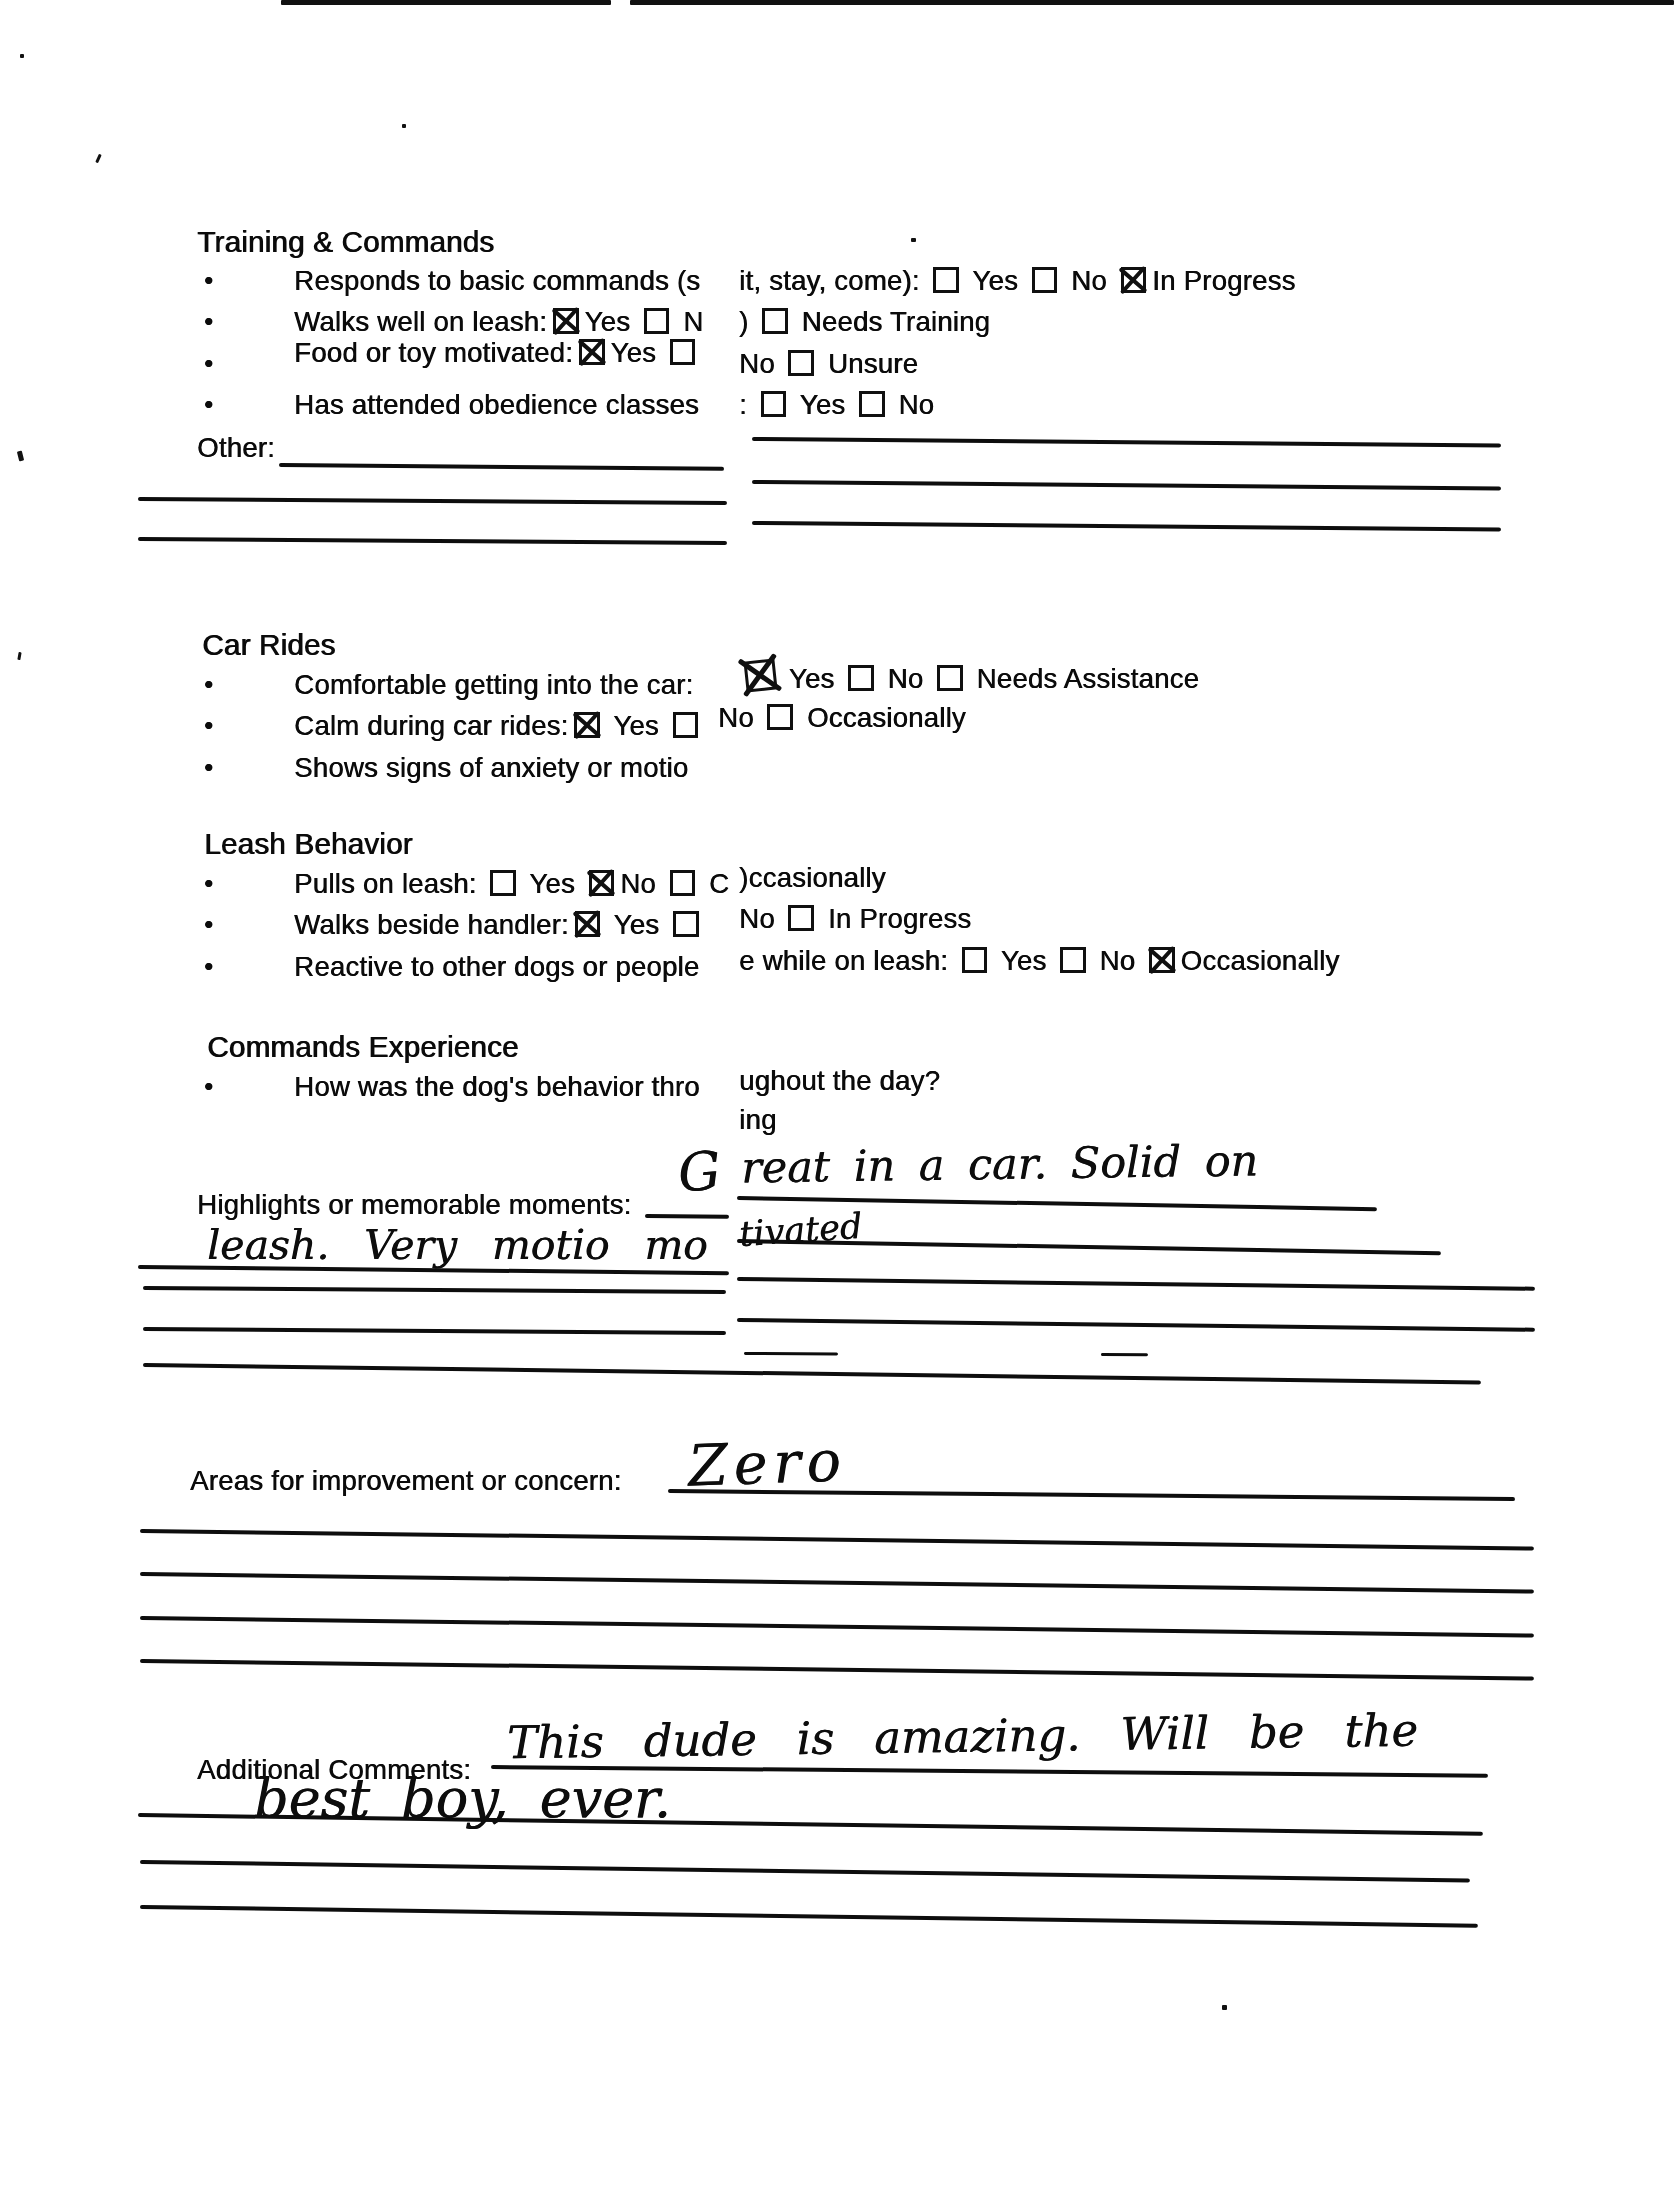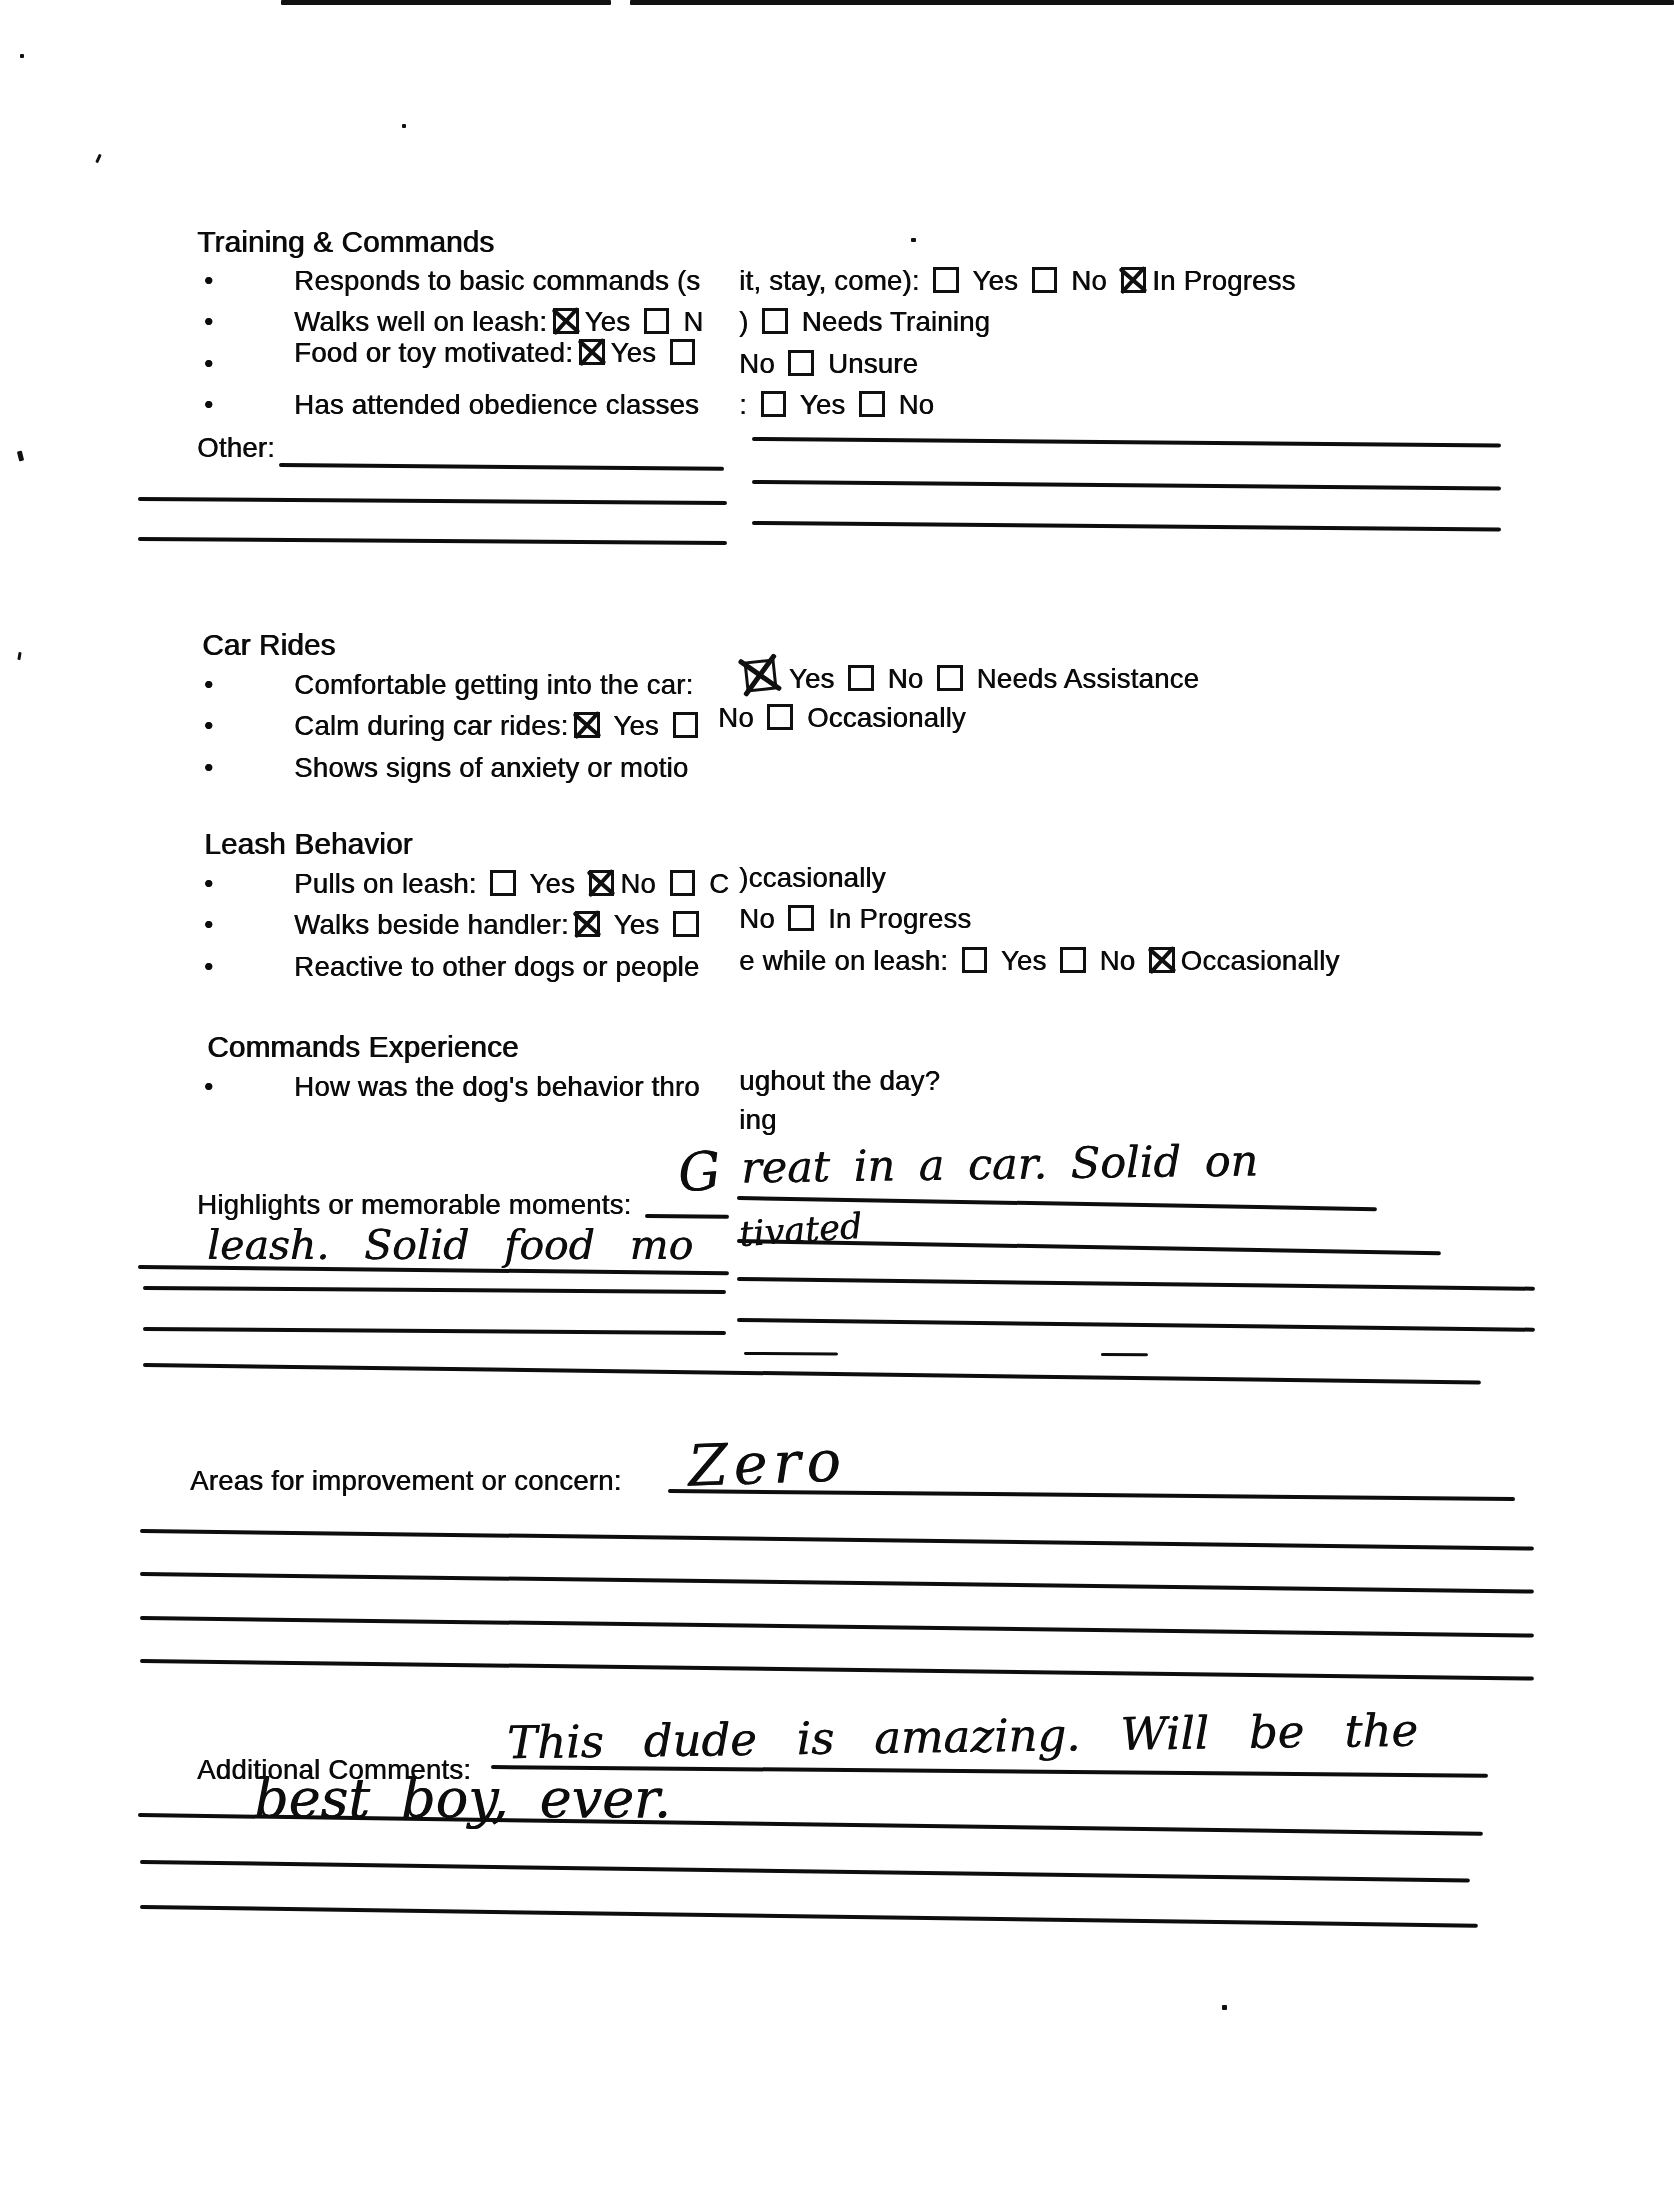--- a/index.html
+++ b/index.html
@@ -121,21 +121,21 @@
 
   <div class="frm bullet" style="left:204px;top:1070px">•</div>
   <div class="frm" style="left:294px;top:1070px">How was the dog's behavior thro</div>
   <div class="frm" style="left:739px;top:1064px">ughout the day?</div>
 
   <div class="frm" style="left:739px;top:1103px">ing</div>
 
   <div class="frm" style="left:197px;top:1188px">Highlights or memorable moments:</div>
   <div class="hand" style="left:678px;top:1141px;font-size:53px;transform:rotate(-4deg);">G</div>
   <div class="hand" style="left:741px;top:1139px;font-size:43px;word-spacing:9.9px;transform:rotate(-.8deg);">reat in a car.  Solid on</div>
-  <div class="hand" style="left:207px;top:1221px;font-size:41px;word-spacing:21.7px;">leash.   Solid food mo</div>
+  <div class="hand" style="left:207px;top:1221px;font-size:41px;word-spacing:21.7px;">leash.   Very motio mo</div>
   <div class="hand" style="left:739px;top:1210px;font-size:35px;transform:rotate(-4deg);">tivated</div>
 
   <div class="rule" style="left:645px;top:1214px;width:84px;transform:rotate(.5deg);"></div>
   <div class="rule" style="left:737px;top:1196px;width:640px;transform:rotate(1deg);"></div>
   <div class="rule" style="left:138px;top:1265px;width:591px;transform:rotate(.6deg);"></div>
   <div class="rule" style="left:737px;top:1239px;width:704px;transform:rotate(1deg);"></div>
   <div class="rule" style="left:143px;top:1286px;width:583px;transform:rotate(.4deg);"></div>
   <div class="rule" style="left:143px;top:1327px;width:583px;transform:rotate(.4deg);"></div>
   <div class="rule" style="left:737px;top:1277px;width:798px;transform:rotate(.7deg);"></div>
   <div class="rule" style="left:737px;top:1318px;width:798px;transform:rotate(.7deg);"></div>

